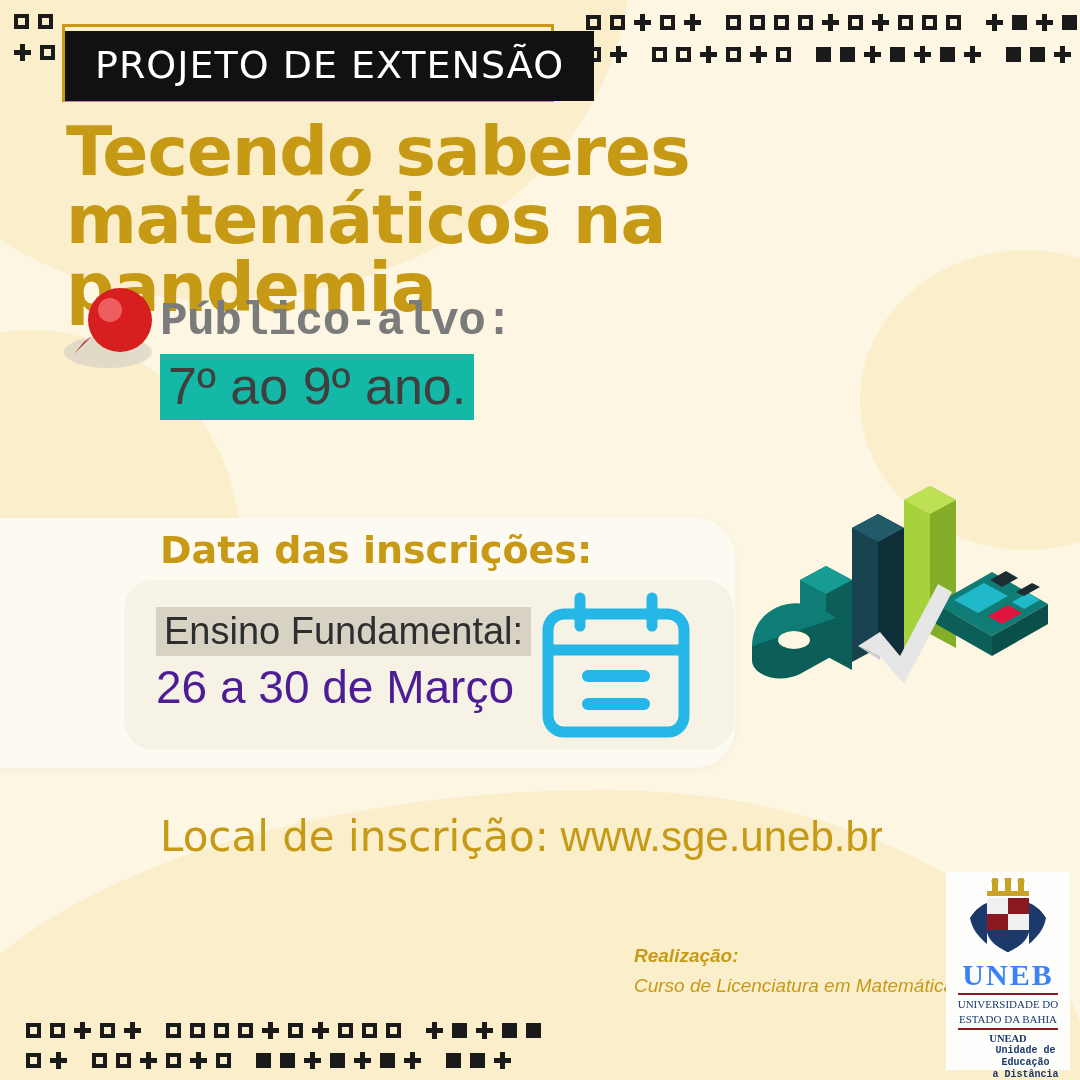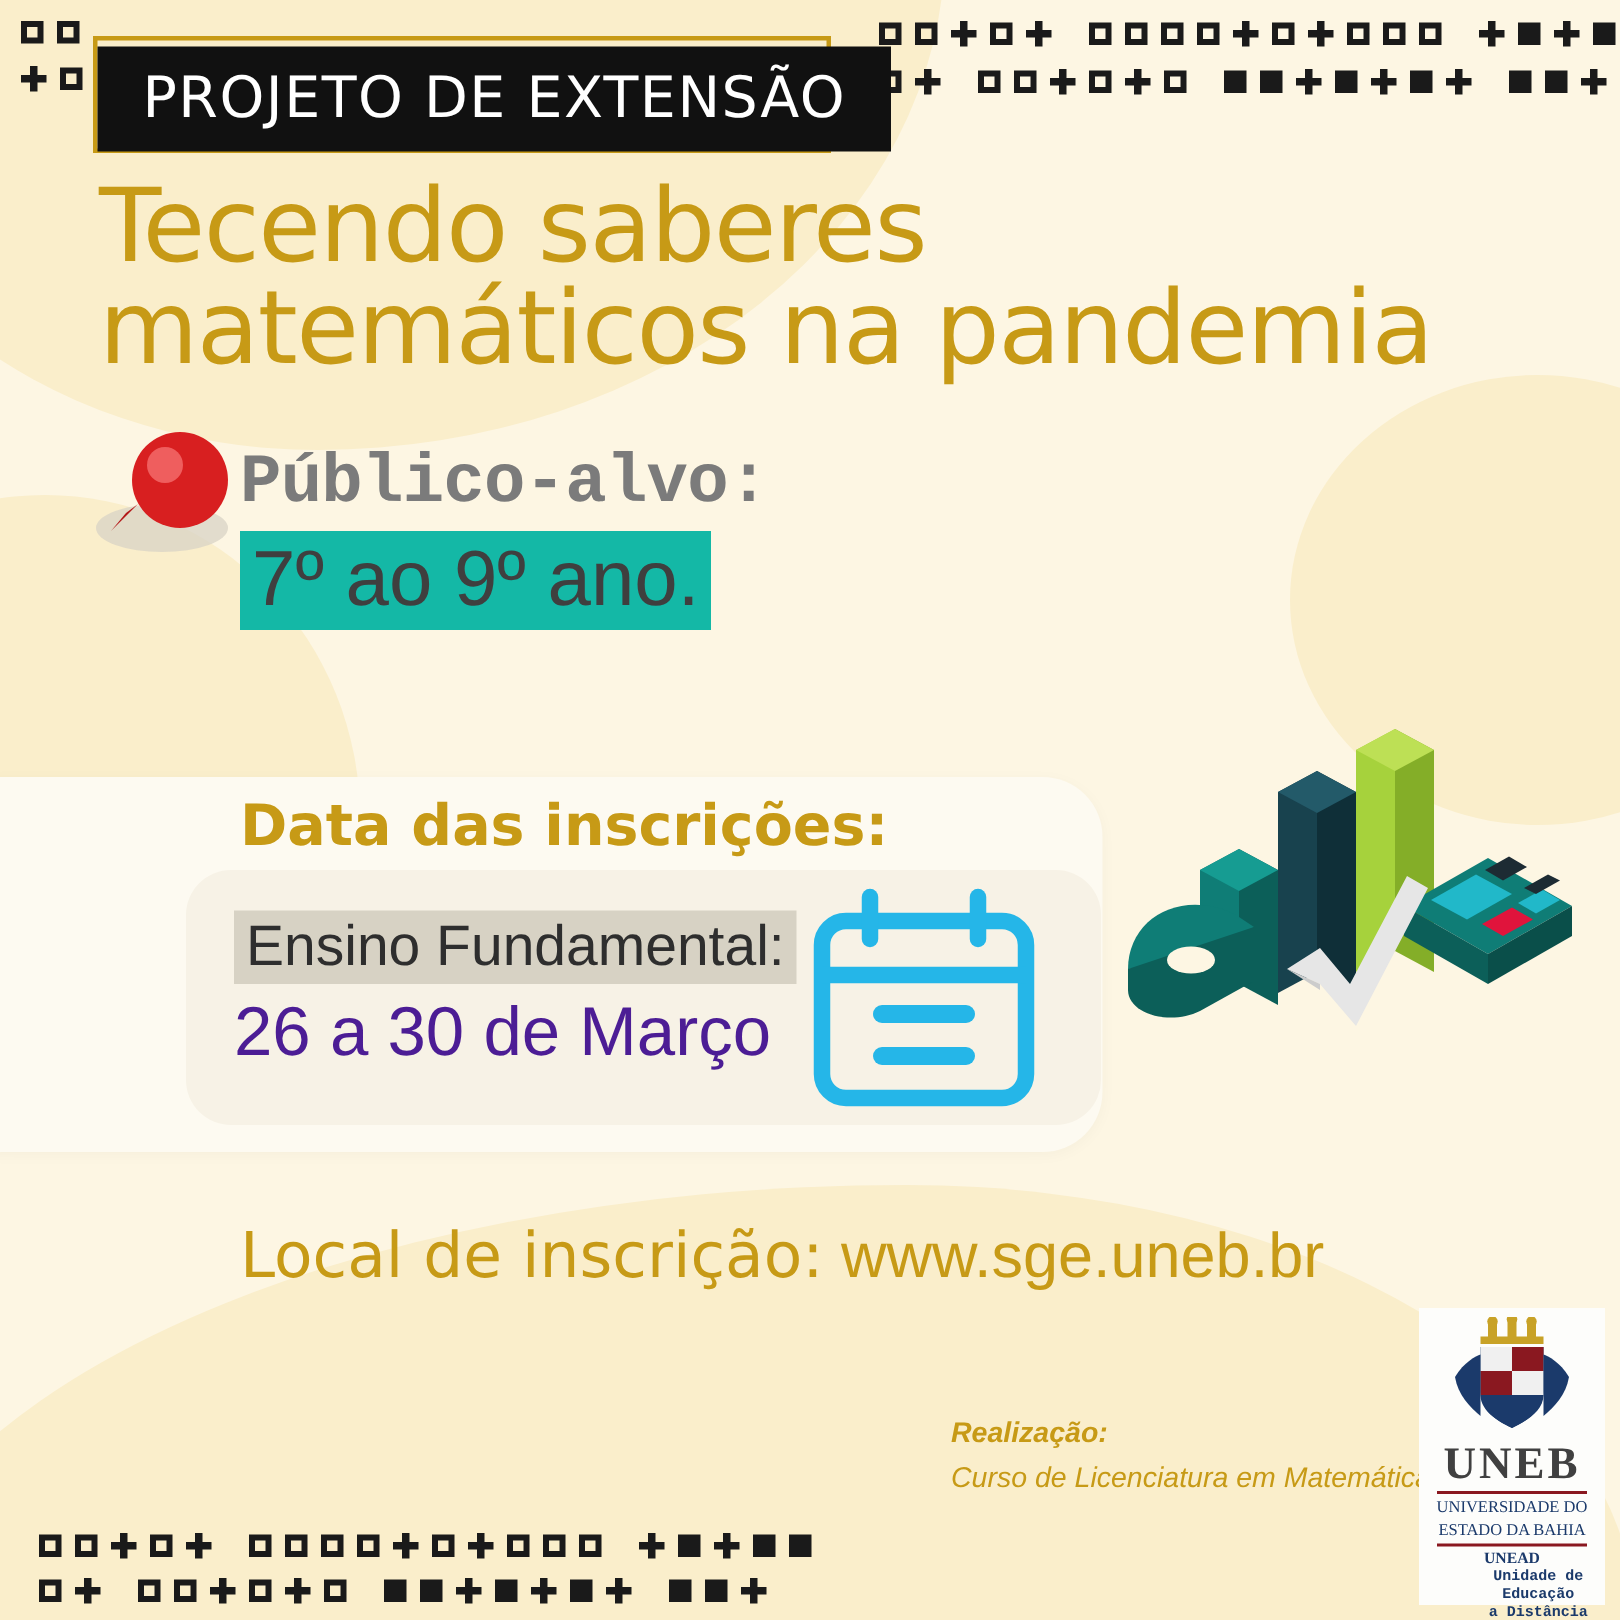--- a/index.html
+++ b/index.html
@@ -79,21 +79,21 @@
     font-size: 38px;
     letter-spacing: 1px;
     font-weight: 400;
     font-family: "DejaVu Sans", sans-serif;
   }
 
   #title {
     position: absolute; left: 66px; top: 118px;
     width: 960px;
     color: #c79a16;
-    font-weight: normal;
+    font-weight: bold;
     font-size: 68px;
     line-height: 1.0;
     letter-spacing: -1px;
     z-index: 5;
     font-family: "DejaVu Sans", sans-serif;
   }
 
   
   #pin { position: absolute; left: 58px; top: 280px; width: 120px; height: 100px; z-index: 6; }
 
@@ -171,21 +171,21 @@
   #uneb {
     position: absolute; left: 946px; top: 872px;
     width: 124px; height: 198px;
     background: #fdfdfb;
     z-index: 7;
     text-align: center;
     padding-top: 6px;
   }
   #uneb .name {
     font-family: "Liberation Serif", serif;
-    font-weight: bold; font-size: 30px; color: #404040;
+    font-weight: bold; font-size: 30px; color: #3b82f6;
     letter-spacing: 2px; line-height: 1;
     margin-top: 2px;
   }
   #uneb .sub1 {
     font-family: "Liberation Serif", serif;
     font-size: 11px; color: #1b3a6b; line-height: 1.15; margin-top: 2px;
   }
   #uneb .rule { height: 2px; background: #8a1820; margin: 3px 12px; }
   #uneb .sub2 {
     font-family: "Liberation Serif", serif;

